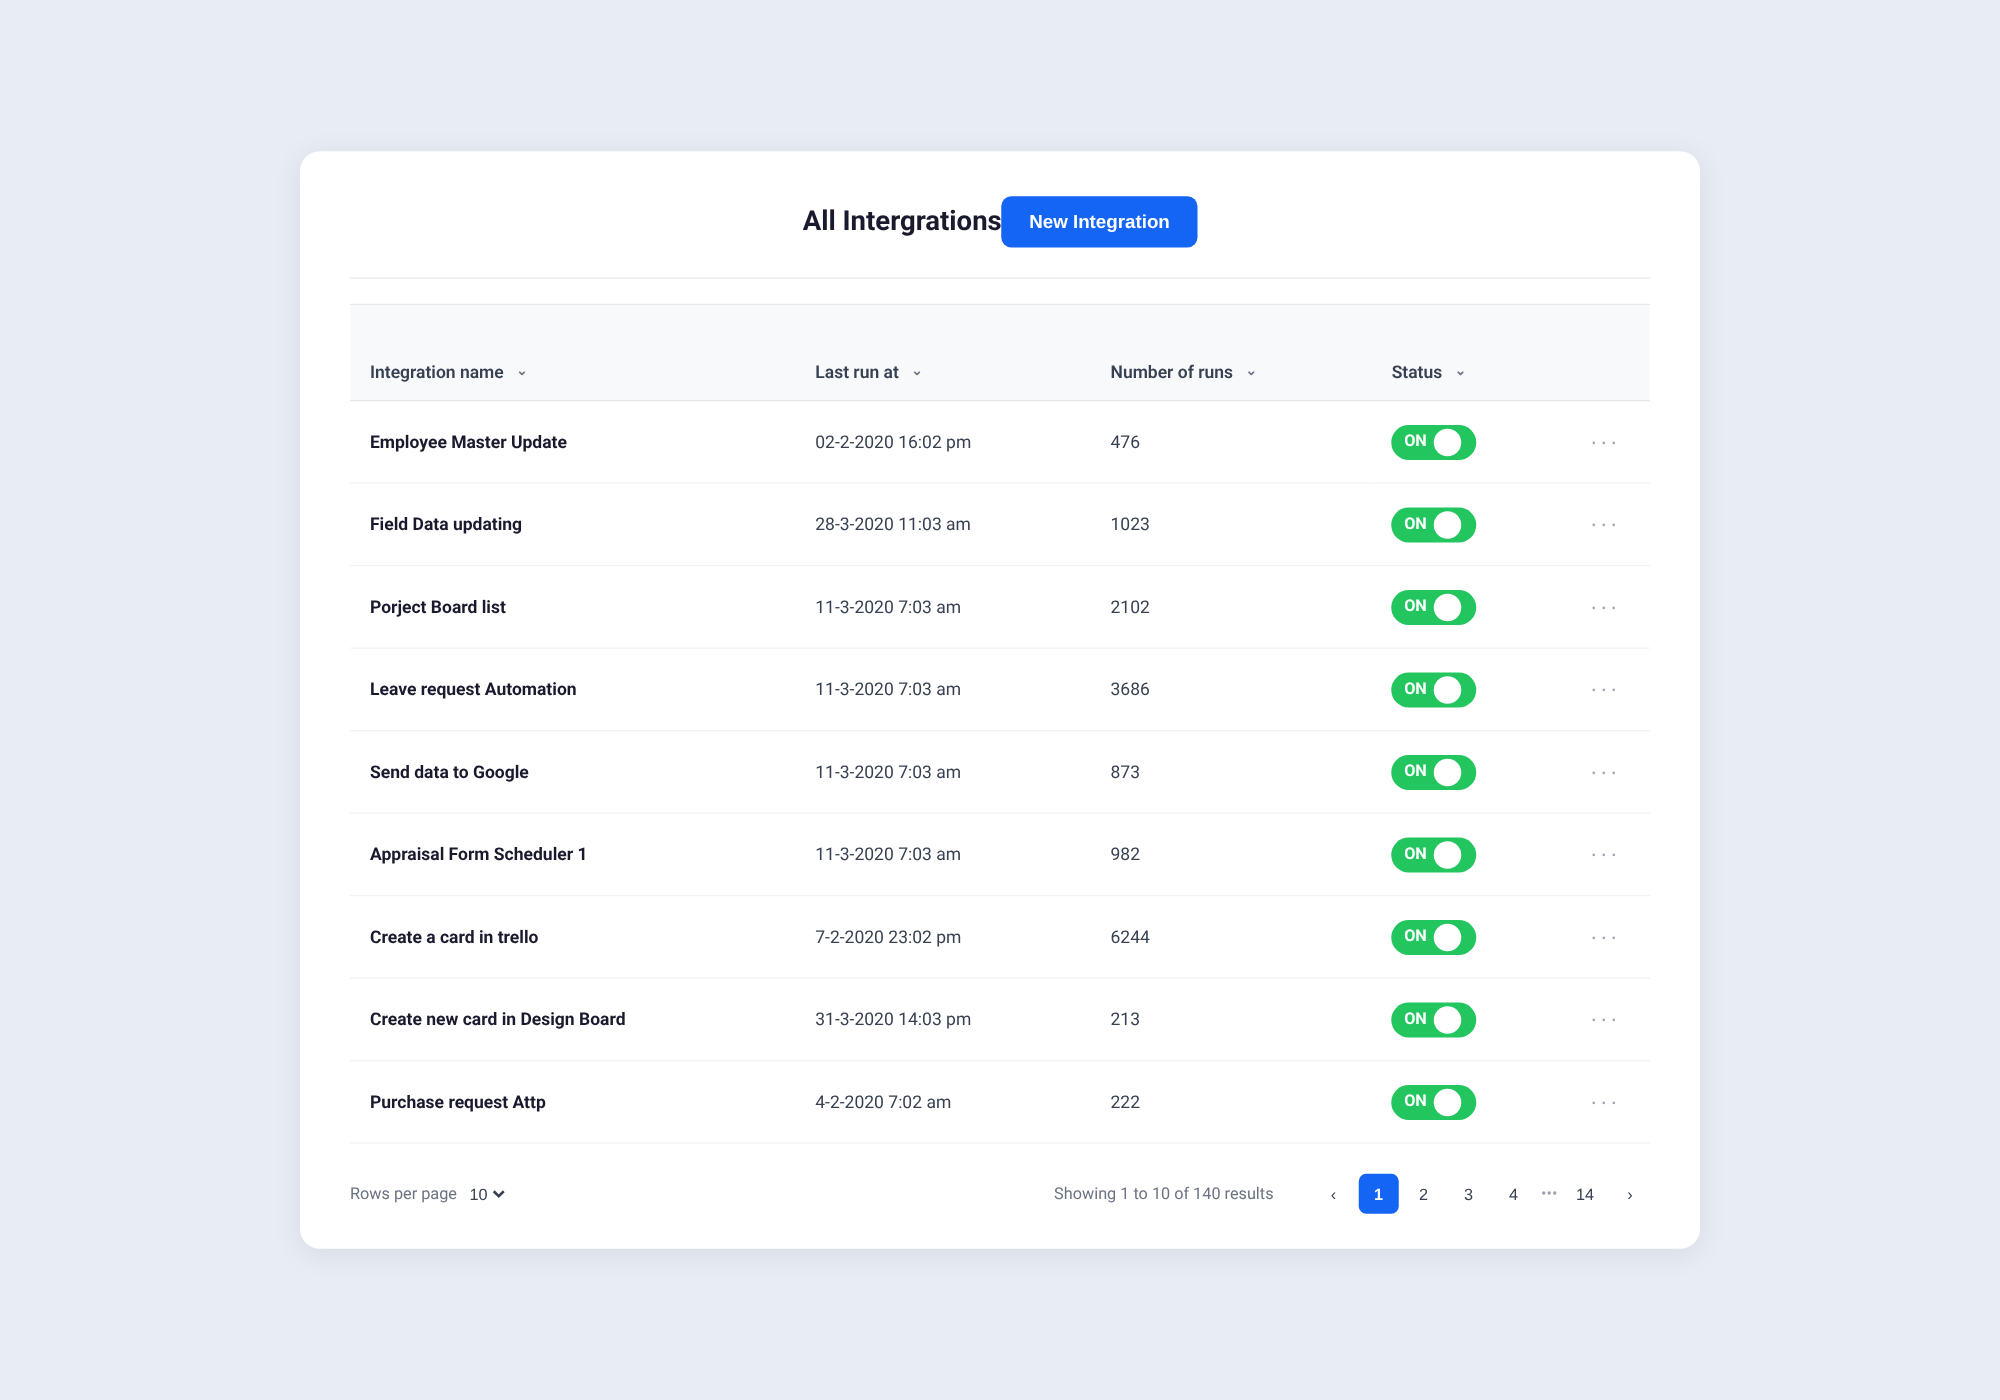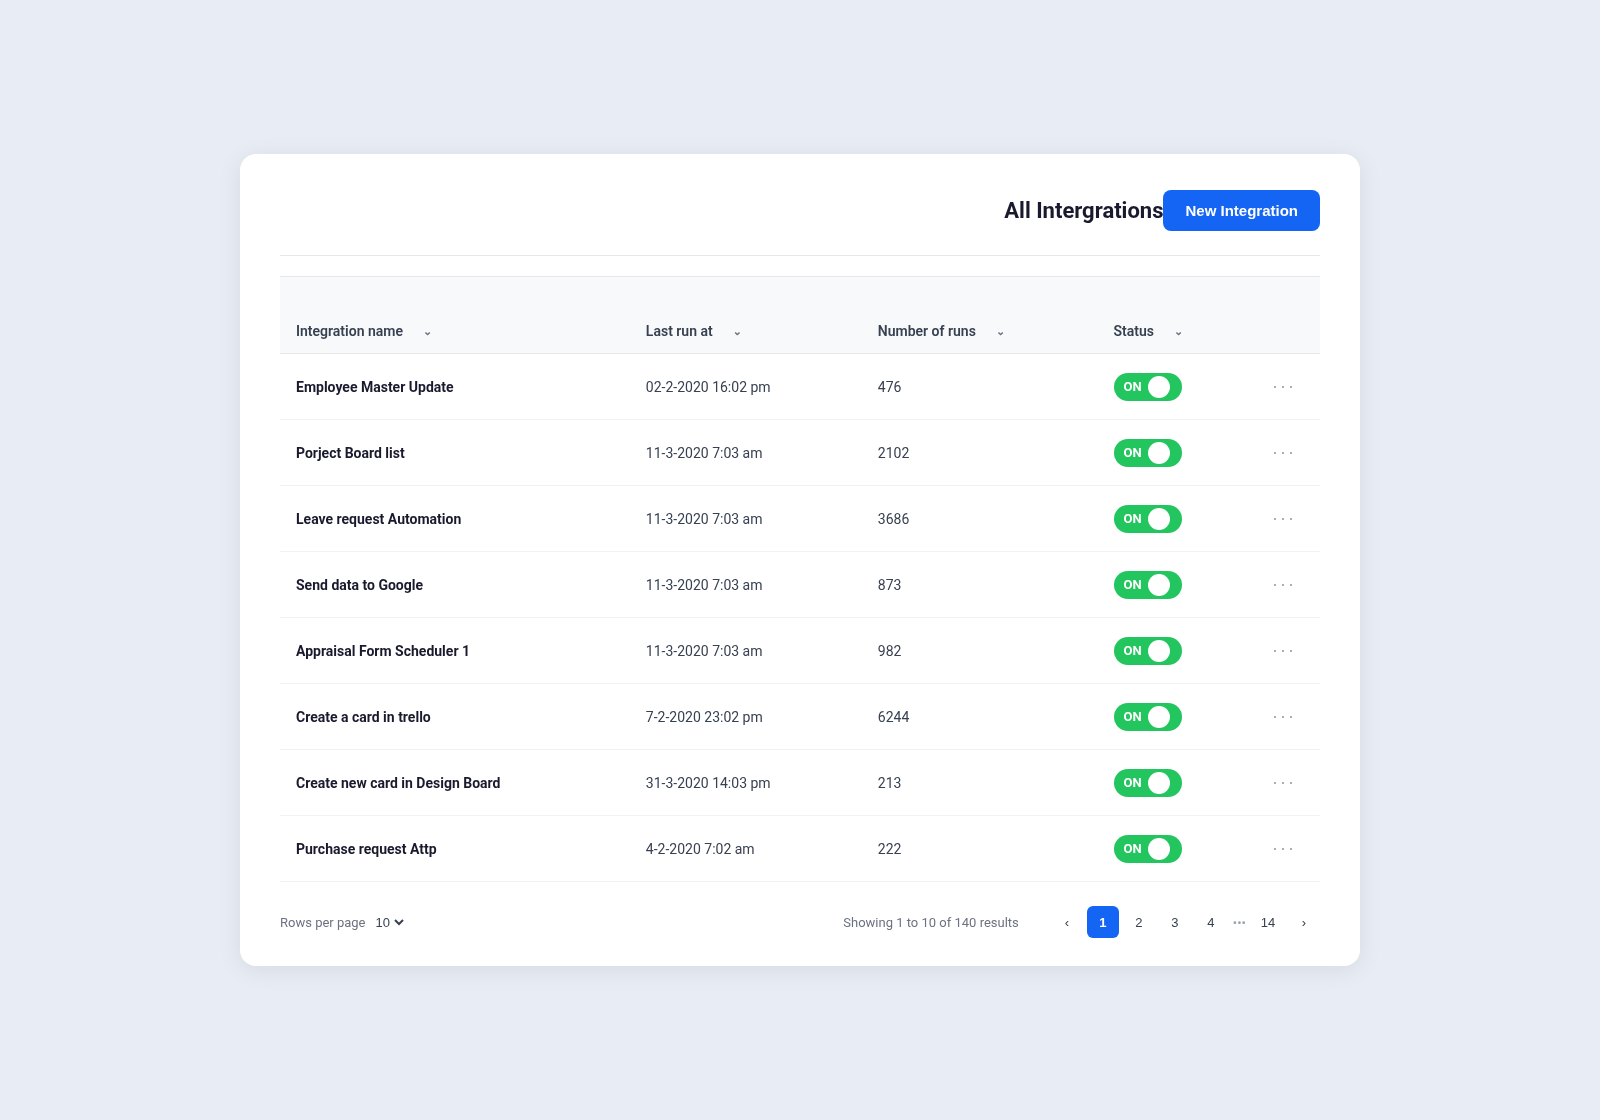--- a/index.html
+++ b/index.html
@@ -15,21 +15,21 @@
     .card {
       background: #fff;
       border-radius: 16px;
       box-shadow: 0 4px 24px rgba(0,0,0,0.08);
       width: 1120px;
       max-width: 100%;
       padding: 36px 40px 28px;
     }
     .header {
       display: flex;
-      justify-content: flex-end;
+      justify-content: center;
       align-items: center;
       margin-bottom: 24px;
     }
     .page-title {
       font-size: 22px;
       font-weight: 700;
       color: #1a1a2e;
     }
     .new-integration-btn {
       background: #1565f5;
@@ -58,22 +58,21 @@
       padding: 14px 16px;
       text-align: left;
       font-size: 14px;
       font-weight: 600;
       color: #374151;
       border-bottom: 1px solid #e5e7eb;
       border-top: 1px solid #e5e7eb;
     }
     th .col-header {
       display: flex;
-      align-items: center;
-      gap: 20px;
+      gap: 10px;
       margin-top: 32px;
     }
     th .chevron {
       font-size: 11px;
       color: #6b7280;
     }
     td {
       padding: 18px 16px;
       font-size: 14px;
       color: #374151;
@@ -217,20 +216,34 @@
         <div class="toggle-container">
           <span class="toggle-label">ON</span>
           <div class="toggle-knob"></div>
         </div>
       </td>
       <td>
         <button class="more-btn">···</button>
       </td>
     </tr>
         <tr>
+      <td><span class="integration-name">Field Data updating</span></td>
+      <td>28-3-2020 11:03 am</td>
+      <td>1023</td>
+      <td>
+        <div class="toggle-container">
+          <span class="toggle-label">ON</span>
+          <div class="toggle-knob"></div>
+        </div>
+      </td>
+      <td>
+        <button class="more-btn">···</button>
+      </td>
+    </tr>
+        <tr>
       <td><span class="integration-name">Porject Board list</span></td>
       <td>11-3-2020 7:03 am</td>
       <td>2102</td>
       <td>
         <div class="toggle-container">
           <span class="toggle-label">ON</span>
           <div class="toggle-knob"></div>
         </div>
       </td>
       <td>

